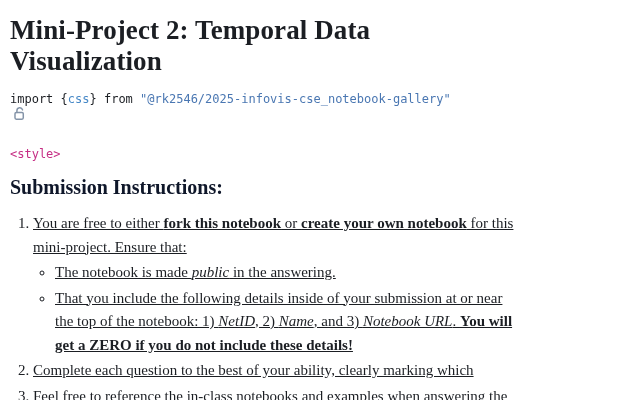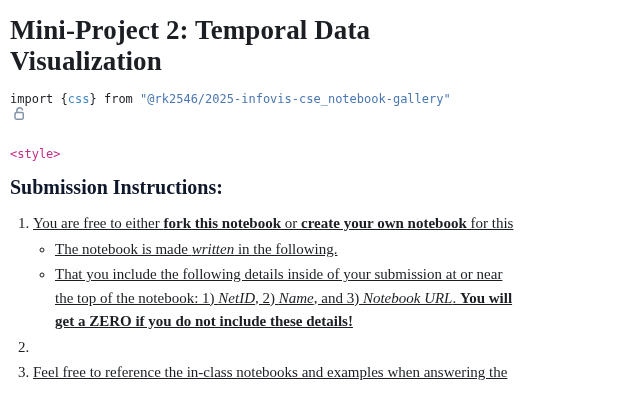--- a/index.html
+++ b/index.html
@@ -102,31 +102,31 @@
       </span>
     </button>
   </div>
 
   <div class="style-cell">&lt;style&gt;</div>
 
   <h2 class="section-heading">Submission Instructions:</h2>
 
   <ol class="instructions">
     <li>
-      <div class="rich"><span>You are free to either </span><span class="b">fork this notebook</span><span> or </span><span class="b">create your own notebook</span><span> for this</span><br></div>
+      <div class="rich"><span>You are free to either </span><span class="b">fork this notebook</span><span> or </span><span class="b">create your own notebook</span><span> for this</span><br><span>mini-project. Ensure that:</span></div>
       <ul class="sub-list">
         <li>
-          <div class="rich"><span>The notebook is made </span><span class="i">written</span><span> in the following.</span></div>
+          <div class="rich"><span>The notebook is made </span><span class="i">public</span><span> in the answering.</span></div>
         </li>
         <li>
           <div class="rich"><span>That you include the following details inside of your submission at or near</span><br><span>the top of the notebook: 1) </span><span class="i">NetID</span><span>, 2) </span><span class="i">Name</span><span>, and 3) </span><span class="i">Notebook URL</span><span>. </span><span class="b">You will</span><br><span class="b">get a ZERO if you do not include these details!</span></div>
         </li>
       </ul>
     </li>
     <li>
-      <div class="rich"><br></div>
+      <div class="rich"><span>Complete each question to the best of your ability, clearly marking which</span><br></div>
     </li>
     <li>
       <div class="rich"><span>Feel free to reference the in-class notebooks and examples when answering the</span></div>
     </li>
   </ol>
 
 </div>
 
 </body></html>

